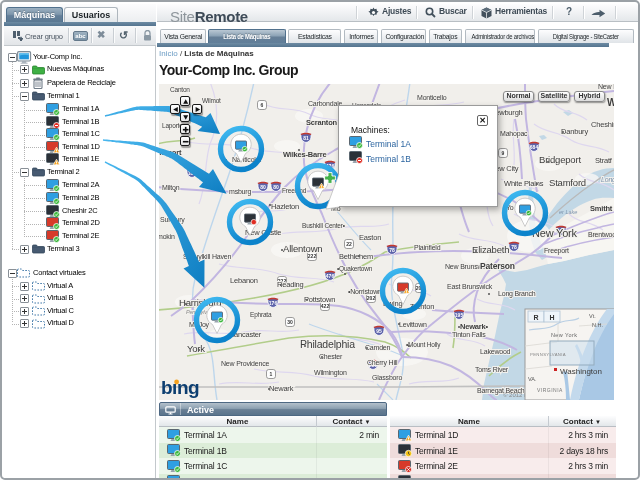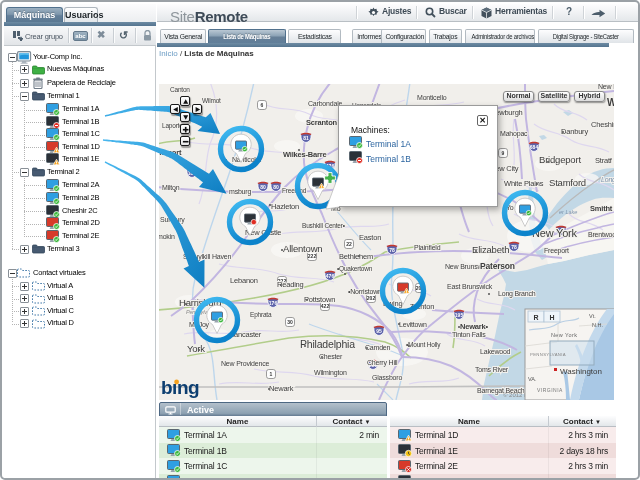--- a/index.html
+++ b/index.html
@@ -13,30 +13,30 @@
 .exp{position:absolute;width:9px;height:9px;background:#fff;border:1px solid #899097;border-radius:1px}
 .exp:before{content:"";position:absolute;left:1px;top:3px;width:5px;height:1px;background:#333}
 .exp.plus:after{content:"";position:absolute;left:3px;top:1px;width:1px;height:5px;background:#333}
 .mtab{position:absolute;top:27px;height:14px;font-size:8px;letter-spacing:-0.3px;text-align:center;border-radius:2px 2px 0 0;white-space:nowrap;overflow:hidden}
 .mtab.off{background:linear-gradient(#fdfdfe,#e0e4e8);border:1px solid #b2bac1;border-bottom:none;color:#22282c;line-height:13px}
 .mtab.on{background:linear-gradient(#b9c7d3,#8ca3b6 45%,#667f97 55%,#607e99);border:1px solid #51718d;border-bottom:none;color:#fff;font-weight:bold;line-height:13px;text-shadow:0 -1px 1px rgba(0,0,0,.25)}
 .hbtn{position:absolute;top:4px;height:13px;font-size:8.5px;font-weight:bold;color:#3e4b56;letter-spacing:-0.2px}
 .hsep{position:absolute;top:4px;width:1px;height:13px;background:#cfd3d7;box-shadow:1px 0 0 #fff}
 .navb{position:absolute;width:9.5px;height:9.5px;background:linear-gradient(#fff,#e6e6e6);border:1px solid #1a1a1a;border-radius:2px;box-shadow:1px 1.2px 1px rgba(0,0,0,.35);padding:0.5px;color:#000;text-align:center;z-index:60}
 .mapbtn{position:absolute;top:89px;height:10.5px;background:linear-gradient(#fff,#dcdcdc);border:1px solid #8a8a8a;border-radius:3px;box-shadow:0.5px 1px 1.5px rgba(0,0,0,.4);font-size:7px;font-weight:600;color:#333;text-align:center;line-height:8.5px;z-index:40}
-.tblhead{position:absolute;height:25px;background:linear-gradient(#b3c0cb,#8da1b2 45%,#697f95 55%,#5a748c);border:1px solid #4d6883;border-radius:2px 2px 0 0;color:#fff;font-size:9px;font-weight:bold}
+.tblhead{position:absolute;height:14px;background:linear-gradient(#b3c0cb,#8da1b2 45%,#697f95 55%,#5a748c);border:1px solid #4d6883;border-radius:2px 2px 0 0;color:#fff;font-size:9px;font-weight:bold}
 .colhead{position:absolute;height:11px;background:linear-gradient(#fdfdfe,#e3e7ea);border-bottom:1px solid #b9bec4;font-size:8px;font-weight:bold;color:#222}
 .trow2{position:absolute;height:15.6px;font-size:8.5px;color:#222;letter-spacing:-0.2px}
 </style></head><body>
 <div id="frame">
 
 <div class="abs" style="left:2px;top:2px;width:152px;height:474px;background:#fff;border-right:1px solid #c3c8cc">
  <div class="abs" style="left:0;top:0;width:152px;height:18px;background:linear-gradient(#fcfcfd,#eceef0)"></div>
  <div class="tabL on" style="left:2px;width:57px">Máquinas</div>
- <div class="tabL off" style="left:60px;width:34px">Usuarios</div>
+ <div class="tabL off" style="left:60px;width:54px">Usuarios</div>
  <div class="abs" style="left:0;top:18px;width:152px;height:4px;background:linear-gradient(#6d8ba3,#54748f)"></div>
  <div class="abs" style="left:0;top:22px;width:152px;height:20px;background:linear-gradient(#f8f9fa,#e2e5e8);border-bottom:1px solid #c3c8cc"></div>
  <svg class="abs" style="left:8px;top:26px" width="12" height="12" viewBox="0 0 12 12">
    <rect x="1" y="1" width="3" height="7" fill="#4e5f6e"></rect>
         <rect x="5" y="1" width="3" height="5" fill="#4e5f6e"></rect>
    <path d="M6 7 h2 v2 h2 v2 h-2 v-2 h-2 z" fill="#4e5f6e"></path>
         <rect x="7" y="8" width="4" height="1.6" fill="#4e5f6e"></rect>
         <rect x="8.2" y="6.8" width="1.6" height="4.2" fill="#4e5f6e"></rect>
  </svg>
  <div class="abs" style="left:21px;top:28px;font-size:7.5px;color:#4a5560;letter-spacing:-0.2px">Crear grupo</div>
@@ -250,27 +250,28 @@
 <div class="hbtn" style="left:564px;font-size:10px;color:#4c5d6b">?</div>
     <div class="hsep" style="left:613px"></div>
 <div class="hsep" style="left:581px"></div>
 <svg class="abs" style="left:589px;top:6.5px" width="15" height="9" viewBox="0 0 15 9">
       <path d="M0.5 5.8 C3 3.6 6 2.8 8.5 3 L8.5 0.8 L14.2 4.5 L8.5 8.2 L8.5 6 C5.5 5.7 3 6.2 0.5 5.8 Z" fill="#4c5d6b"></path>
     </svg>
 
 <div class="mtab off" style="left:158px;width:46px;"><span style="display:inline-block;transform:scaleX(0.85);transform-origin:center">Vista General</span></div>
     <div class="mtab on" style="left:206px;width:78px;font-size:7px;"><span style="display:inline-block;transform:scaleX(0.85);transform-origin:center">Lista de Máquinas</span></div>
     <div class="mtab off" style="left:286px;width:53px;"><span style="display:inline-block;transform:scaleX(0.85);transform-origin:center">Estadísticas</span></div>
-    <div class="mtab off" style="left:350px;width:34px;"><span style="display:inline-block;transform:scaleX(0.85);transform-origin:center">Informes</span></div>
+    <div class="mtab off" style="left:342px;width:34px;"><span style="display:inline-block;transform:scaleX(0.85);transform-origin:center">Informes</span></div>
     <div class="mtab off" style="left:379px;width:45px;"><span style="display:inline-block;transform:scaleX(0.85);transform-origin:center">Configuración</span></div>
     <div class="mtab off" style="left:427px;width:33px;"><span style="display:inline-block;transform:scaleX(0.85);transform-origin:center">Trabajos</span></div>
     <div class="mtab off" style="left:463px;width:70px;font-size:7px;"><span style="display:inline-block;transform:scaleX(0.85);transform-origin:center">Administrador de archivos</span></div>
     <div class="mtab off" style="left:536px;width:96px;font-size:7px;"><span style="display:inline-block;transform:scaleX(0.85);transform-origin:center">Digital Signage - SiteCaster</span></div>
     <div class="abs" style="left:155px;top:41px;width:452px;height:4px;background:linear-gradient(#6d8ba3,#54748f)"></div>
 <div class="abs" style="left:157px;top:46.5px;font-size:8px"><span style="color:#6b9cc4">Inicio</span><span style="color:#333"> / </span><span style="color:#333;font-weight:bold">Lista de Máquinas</span></div>
+<div class="abs" style="left:157px;top:60px;font-size:14px;font-weight:bold;color:#1a1a1a;letter-spacing:-0.5px">Your-Comp Inc. Group</div>
 <svg class="abs" style="left:157px;top:82px" width="455" height="316" viewBox="0 0 455 316">
       <defs>
         <linearGradient id="ring" x1="0" y1="0" x2="0.4" y2="1">
           <stop offset="0" stop-color="#41bbf2"></stop>
           <stop offset="1" stop-color="#0c83cb"></stop>
         </linearGradient>
       </defs>
       <rect width="455" height="316" fill="#f1efeb"></rect>
       <path d="M455,84 C445,84 434,87 424,94 C413,102 399,117 391,129 C387,135 383,141 381,147 L383,154 C387,149 393,142 399,137 C409,128 421,120 433,116 C441,113 449,114 455,114 Z" fill="#c2d8e6"></path>
       <path d="M372,100 L375,120 376,138 379,152 384,163 390,172 L383,176 376,168 372,156 370,140 369,118 370,100 Z" fill="#c2d8e6"></path>

